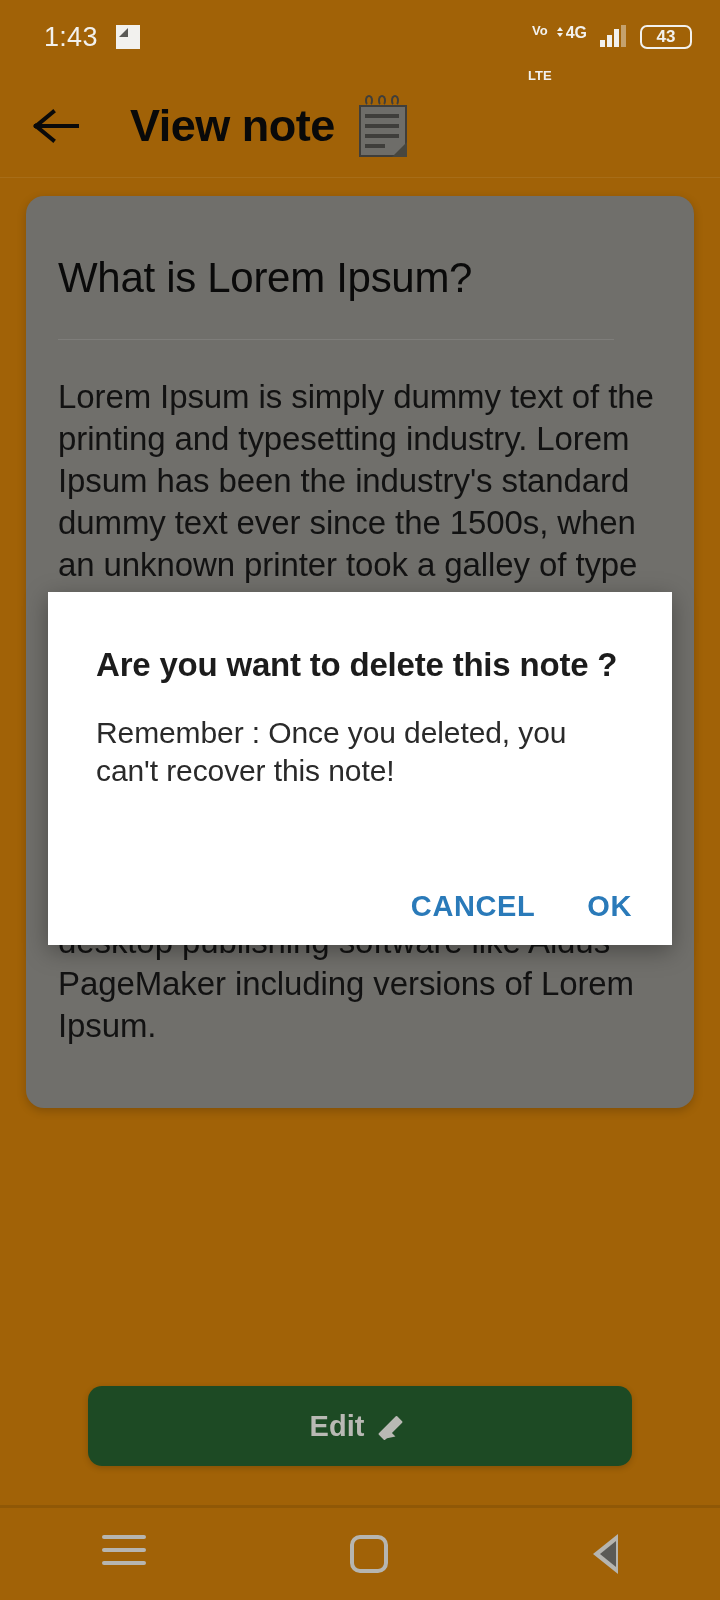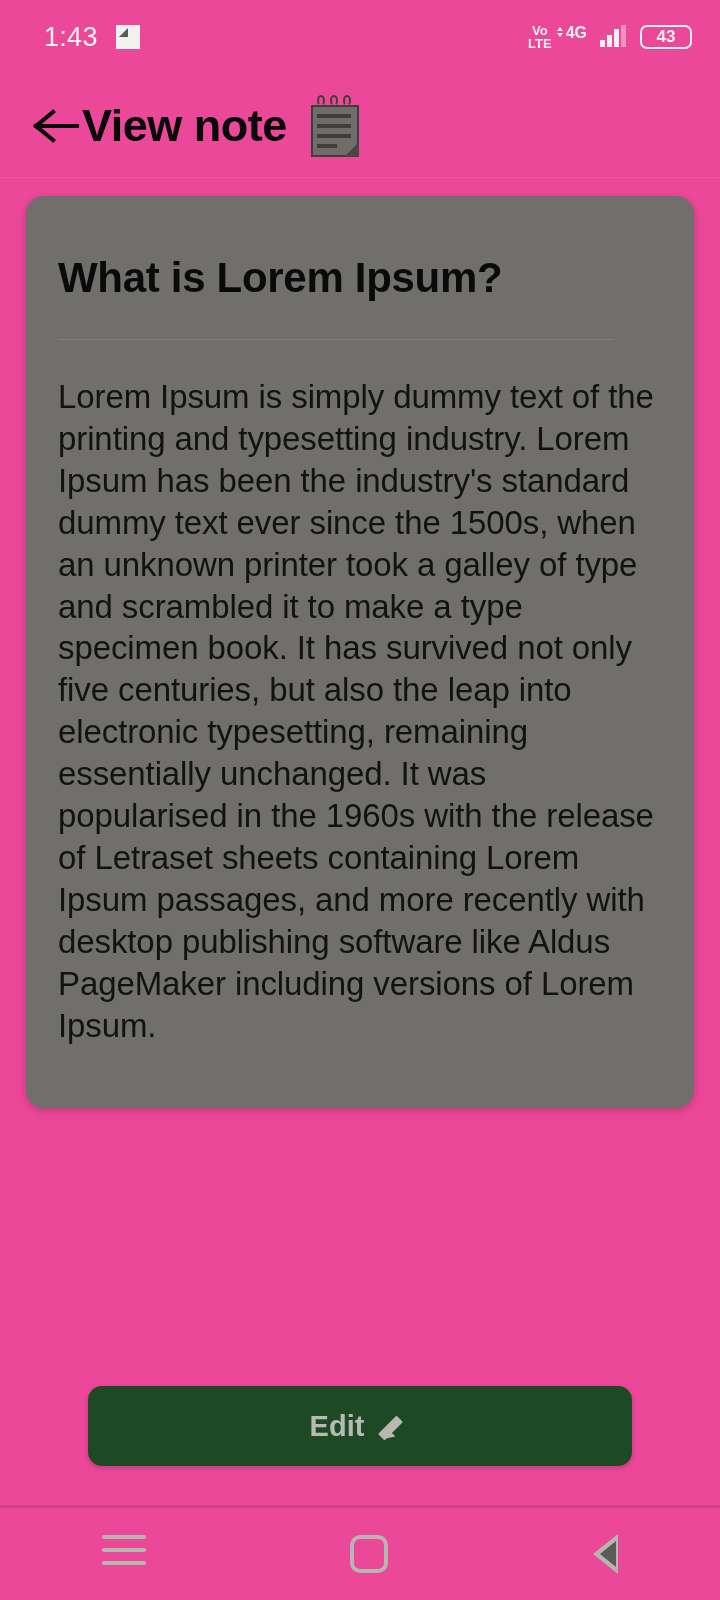--- a/index.html
+++ b/index.html
@@ -5,21 +5,21 @@
   * { margin:0; padding:0; box-sizing:border-box; }
   html,body {
     width:720px; height:1600px;
     background:#5b5a56;
     font-family:"Liberation Sans", sans-serif;
     overflow:hidden;
   }
   #screen {
     position:relative;
     width:720px; height:1600px;
-    background:#ec4899;
+    background:#a16207;
   }
 
   
   #status-bar {
     position:absolute; top:0; left:0;
     width:720px; height:74px;
     display:flex; align-items:center;
     justify-content:space-between;
     padding:0 28px 0 44px;
   }
@@ -40,21 +40,21 @@
     border-bottom:9px solid #5b5a56;
   }
   .sb-right { display:flex; align-items:center; gap:14px; }
   .volte {
     display:flex; flex-direction:column;
     align-items:center; justify-content:center;
     line-height:1.0;
     color:#f2f1ee;
     font-size:13px; font-weight:700;
   }
-  .volte span{ display:block; }
+  .volte span{ display:block;margin-top:32px; }
   .signal-wrap{ display:flex; align-items:flex-end; gap:13px; position:relative; }
   .net-label{
     color:#f2f1ee; font-size:16px; font-weight:700;
     line-height:1; position:relative; top:-6px;
   }
   .net-label::before{
     content:"";
     position:absolute; left:-9px; top:2px;
     width:0;height:0;
     border-left:3px solid transparent;
@@ -89,21 +89,21 @@
     display:flex; align-items:center;
     padding-left:30px;
   }
   #back-arrow{
     width:52px; height:52px;
     display:flex; align-items:center; justify-content:center;
     flex:0 0 auto;
   }
   #app-bar-title{
     font-size:45px; font-weight:700; color:#090909;
-    letter-spacing:-0.5px;
+    margin-left:48px; letter-spacing:-0.5px;
     white-space:nowrap;
   }
   #notepad-icon{
     margin-left:24px;
     width:48px; height:62px;
     position:relative; flex:0 0 auto;
   }
   .pad-body{
     position:absolute; left:0; top:10px;
     width:48px; height:52px;
@@ -148,21 +148,21 @@
     position:absolute;
     left:26px; top:196px;
     width:668px; height:912px;
     background:#706f6b;
     border-radius:18px;
     box-shadow:0 3px 10px rgba(0,0,0,.20);
     padding:58px 32px 0 32px;
     overflow:hidden;
   }
   #note-title{
-    font-size:42px; font-weight:700;
+    font-size:42px; font-weight:400;
     color:#0a0a0a; line-height:1.12;
     letter-spacing:-0.3px;
   }
   #note-divider{
     margin-top:38px;
     height:1px; width:556px;
     background:rgba(255,255,255,.10);
   }
   #note-body{
     margin-top:36px;
@@ -370,14 +370,22 @@
   <div id="nav-bar">
     <div id="nav-recents">
         <i></i>
         <i></i>
         <i></i>
       </div>
     <div id="nav-home"></div>
     <div id="nav-back"></div>
   </div>
 
+  <div id="dialog">
+    <div id="dialog-title">Are you want to delete this note ?</div>
+    <div id="dialog-message">Remember : Once you deleted, you can't recover this note!</div>
+    <div id="dialog-actions">
+      <button class="dialog-btn">CANCEL</button>
+      <button class="dialog-btn">OK</button>
+    </div>
+  </div>
 
 </div>
 
 </body></html>

